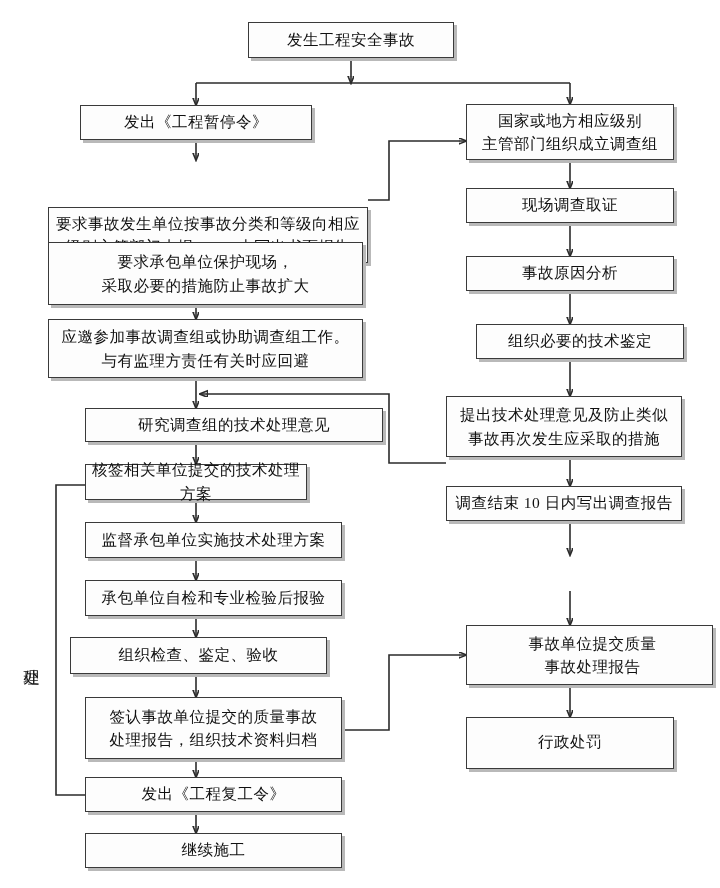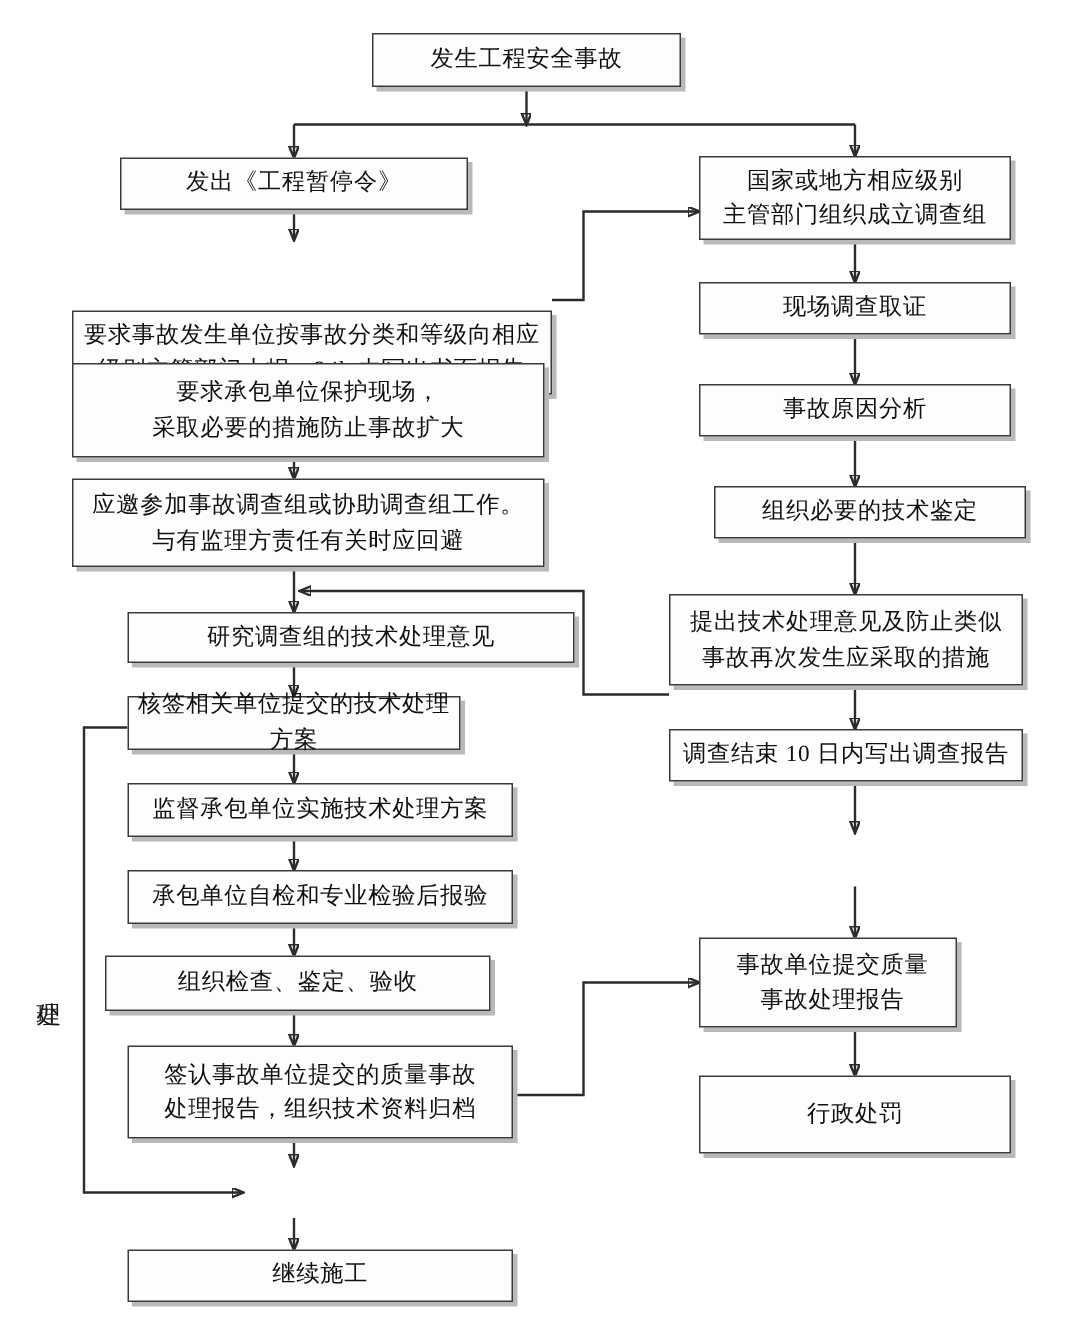--- a/index.html
+++ b/index.html
@@ -144,20 +144,23 @@
 
   <div class="node" style="left:70px; top:637px; width:257px; height:37px;">
     <span>组织检查、鉴定、验收</span>
   </div>
 
   <div class="node two-line" style="left:85px; top:697px; width:257px; height:62px;">
     <span>签认事故单位提交的质量事故
 处理报告，组织技术资料归档</span>
   </div>
 
+  <div class="node" style="left:85px; top:777px; width:257px; height:35px;">
+    <span>发出《工程复工令》</span>
+  </div>
 
   <div class="node" style="left:85px; top:833px; width:257px; height:35px;">
     <span>继续施工</span>
   </div>
 
   <div class="node two-line" style="left:466px; top:104px; width:208px; height:56px;">
     <span>国家或地方相应级别
 主管部门组织成立调查组</span>
   </div>
 
@@ -176,21 +179,21 @@
   <div class="node two-line" style="left:446px; top:396px; width:236px; height:61px;">
     <span>提出技术处理意见及防止类似
 事故再次发生应采取的措施</span>
   </div>
 
   <div class="node" style="left:446px; top:486px; width:236px; height:35px;">
     <span>调查结束 10 日内写出调查报告</span>
   </div>
 
 
-  <div class="node two-line" style="left:466px; top:625px; width:172px; height:60px;padding-left:12px;">
+  <div class="node two-line" style="left:466px; top:625px; width:247px; height:60px;padding-left:12px;">
     <span>事故单位提交质量
 事故处理报告</span>
   </div>
 
   <div class="node" style="left:466px; top:717px; width:208px; height:52px;font-family:Liberation Mono, monospace;">
     <span>行政处罚</span>
   </div>
 
   <div class="vlabel" style="left:18px; top:640px; width:26px;">
     <span style="writing-mode: vertical-rl; text-orientation: upright; display:inline-block;">处理</span>

